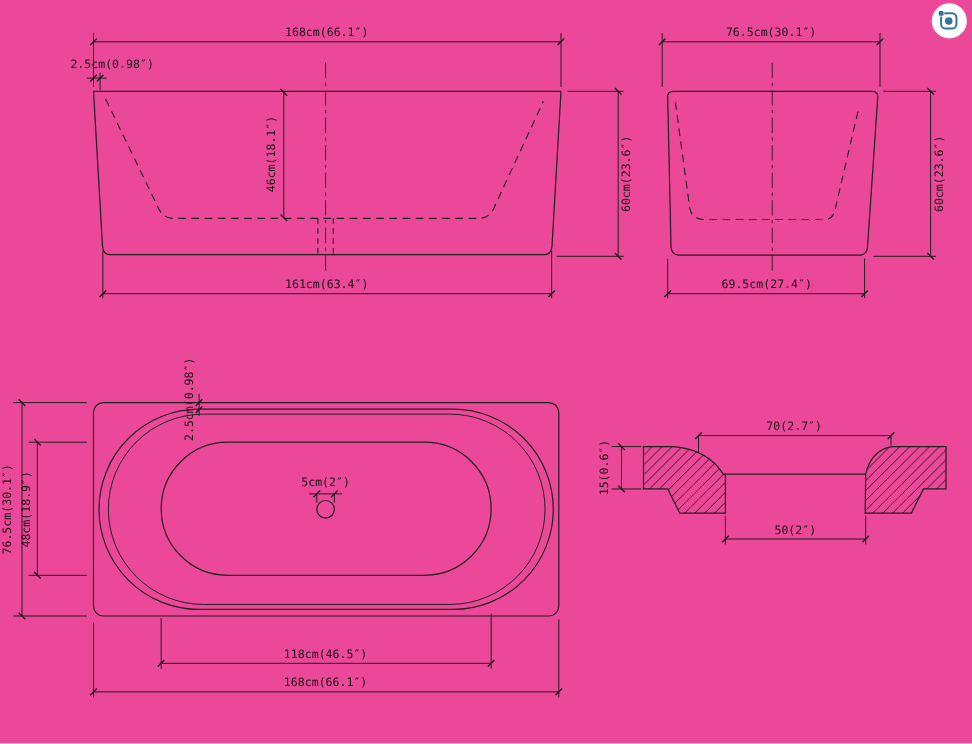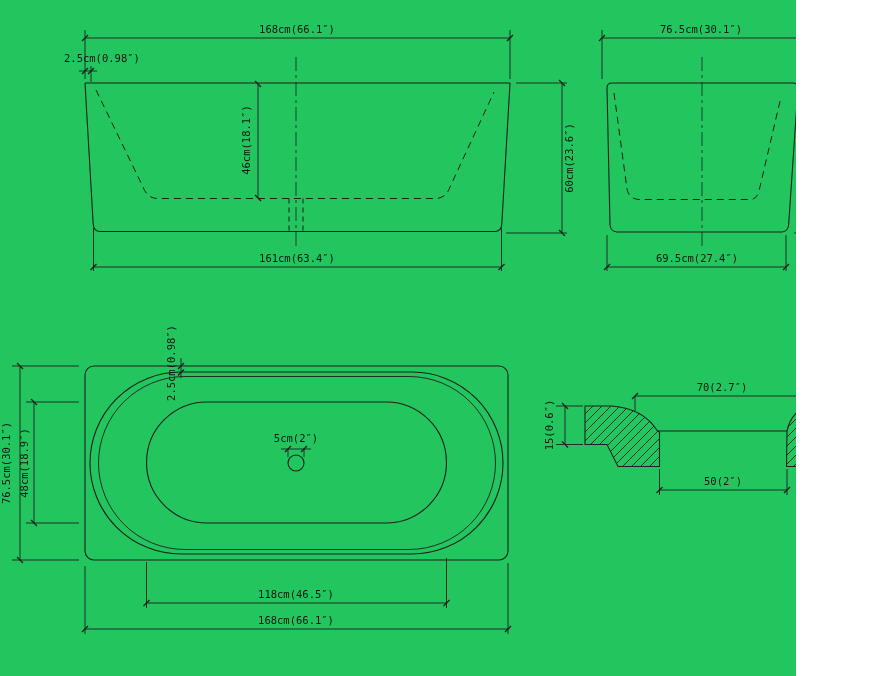--- a/index.html
+++ b/index.html
@@ -1,16 +1,16 @@
 <!DOCTYPE html>
 <html><head>
 <meta charset="utf-8">
 <style>
   html,body{margin:0;padding:0;background:#ffffff;}
-  .canvas{position:relative;width:796px;height:676px;background:#22c55e;overflow:hidden;}
+  .canvas{position:relative;width:884px;height:676px;background:#ec4899;overflow:hidden;}
   svg{display:block;}
   .ln{stroke:#1f1f1f;stroke-width:1.1;fill:none;}
   .thin{stroke:#1f1f1f;stroke-width:0.9;fill:none;}
   .hid{stroke:#1f1f1f;stroke-width:1;fill:none;stroke-dasharray:7 5;}
   .hid2{stroke:#1f1f1f;stroke-width:1;fill:none;stroke-dasharray:5 4;}
   .cl{stroke:#1f1f1f;stroke-width:0.8;fill:none;stroke-dasharray:14 4 3 4;}
   .dim{stroke:#1f1f1f;stroke-width:0.9;fill:none;}
   .tick{stroke:#1f1f1f;stroke-width:1.3;fill:none;}
   .txt{font-family:"DejaVu Sans Mono","Liberation Mono",monospace;font-size:10.5px;fill:#141414;}
   .blk{fill:url(#hatch);stroke:#1f1f1f;stroke-width:1.1;}

